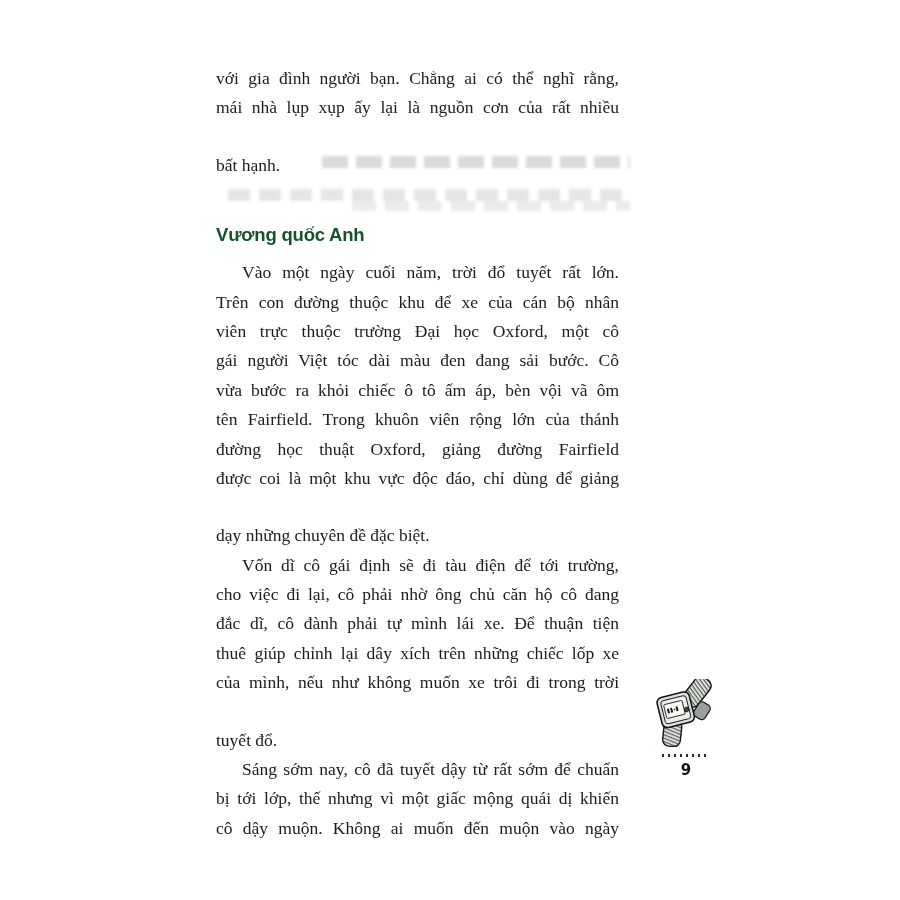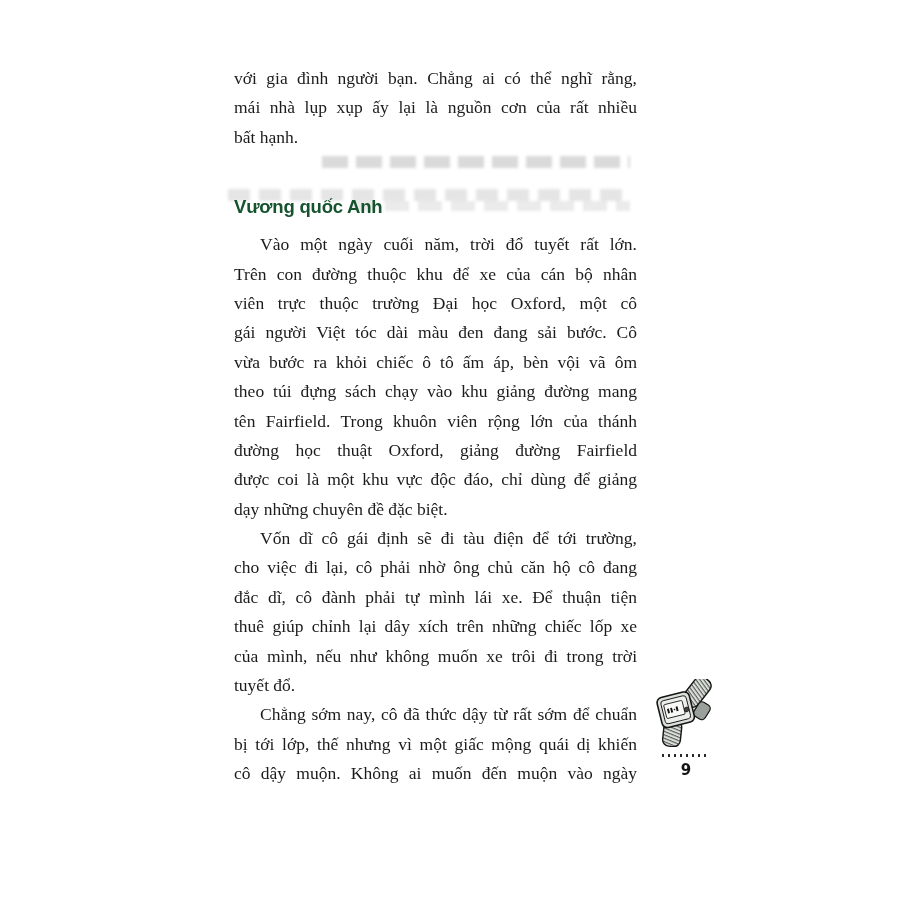--- a/index.html
+++ b/index.html
@@ -1,28 +1,28 @@
 <!DOCTYPE html>
 <html><head>
 <meta charset="utf-8">
 <style>
   html,body{margin:0;padding:0;}
   body{
     width:900px;height:900px;position:relative;background:#ffffff;overflow:hidden;
     font-family:"Liberation Serif","DejaVu Serif",serif;color:#1b1b1b;
   }
   .textblock{
-    position:absolute;left:234px;top:64px;width:403px;
+    position:absolute;left:216px;top:64px;width:403px;
     font-size:17.5px;line-height:29.4px;
   }
   .line{
     height:29.4px;overflow:hidden;
     text-align:justify;text-align-last:justify;
   }
-  .line.lastline{text-align-last:left;}
+  .line.lastline{text-align-last:left;margin-top:28px;}
   .line.indent{text-indent:26px;font-family:Liberation Serif, serif;}
   .heading{
     font-family:"Liberation Sans","DejaVu Sans",sans-serif;
     font-weight:700;font-size:18.5px;letter-spacing:-0.2px;
     height:30px;line-height:30px;margin:40px 0 8px 0;color:#14532d;
     font-stretch:condensed;
   }
   .ghost{position:absolute;filter:blur(1.6px);pointer-events:none;}
   .ghost.g1{left:322px;top:156px;width:308px;height:12px;
     background:repeating-linear-gradient(90deg,rgba(110,110,110,.26) 0 26px,rgba(110,110,110,0) 26px 34px);}
@@ -56,36 +56,35 @@
         <div class="line lastline">bất hạnh.</div>
       </div>
     <h2 class="heading">Vương quốc Anh</h2>
     <div>
         <div>
           <div class="line indent">Vào một ngày cuối năm, trời đổ tuyết rất lớn.</div>
           <div class="line">Trên con đường thuộc khu để xe của cán bộ nhân</div>
           <div class="line">viên trực thuộc trường Đại học Oxford, một cô</div>
           <div class="line">gái người Việt tóc dài màu đen đang sải bước. Cô</div>
           <div class="line">vừa bước ra khỏi chiếc ô tô ấm áp, bèn vội vã ôm</div>
-          <div class="line">theo túi đựng sách chạy vào khu giảng đường mang</div>
           <div class="line">tên Fairfield. Trong khuôn viên rộng lớn của thánh</div>
           <div class="line">đường học thuật Oxford, giảng đường Fairfield</div>
           <div class="line">được coi là một khu vực độc đáo, chỉ dùng để giảng</div>
           <div class="line lastline">dạy những chuyên đề đặc biệt.</div>
         </div>
         <div>
           <div class="line indent">Vốn dĩ cô gái định sẽ đi tàu điện để tới trường,</div>
           <div class="line">cho việc đi lại, cô phải nhờ ông chủ căn hộ cô đang</div>
           <div class="line">đắc dĩ, cô đành phải tự mình lái xe. Để thuận tiện</div>
           <div class="line">thuê giúp chỉnh lại dây xích trên những chiếc lốp xe</div>
           <div class="line">của mình, nếu như không muốn xe trôi đi trong trời</div>
           <div class="line lastline">tuyết đổ.</div>
         </div>
         <div>
-          <div class="line indent">Chẳng sớm nay, cô đã thức dậy từ rất sớm để chuẩn</div>
+          <div class="line indent">Sáng sớm nay, cô đã tuyết dậy từ rất sớm để chuẩn</div>
           <div class="line">bị tới lớp, thế nhưng vì một giấc mộng quái dị khiến</div>
           <div class="line">cô dậy muộn. Không ai muốn đến muộn vào ngày</div>
         </div>
       </div>
   </div>
 
   <svg class="watch" viewBox="0 0 100 115" aria-hidden="true">
     <defs>
       <pattern id="bs" width="7" height="5.4" patternUnits="userSpaceOnUse" patternTransform="rotate(16)">
         <rect width="7" height="5.4" fill="#dde1dc"></rect>

